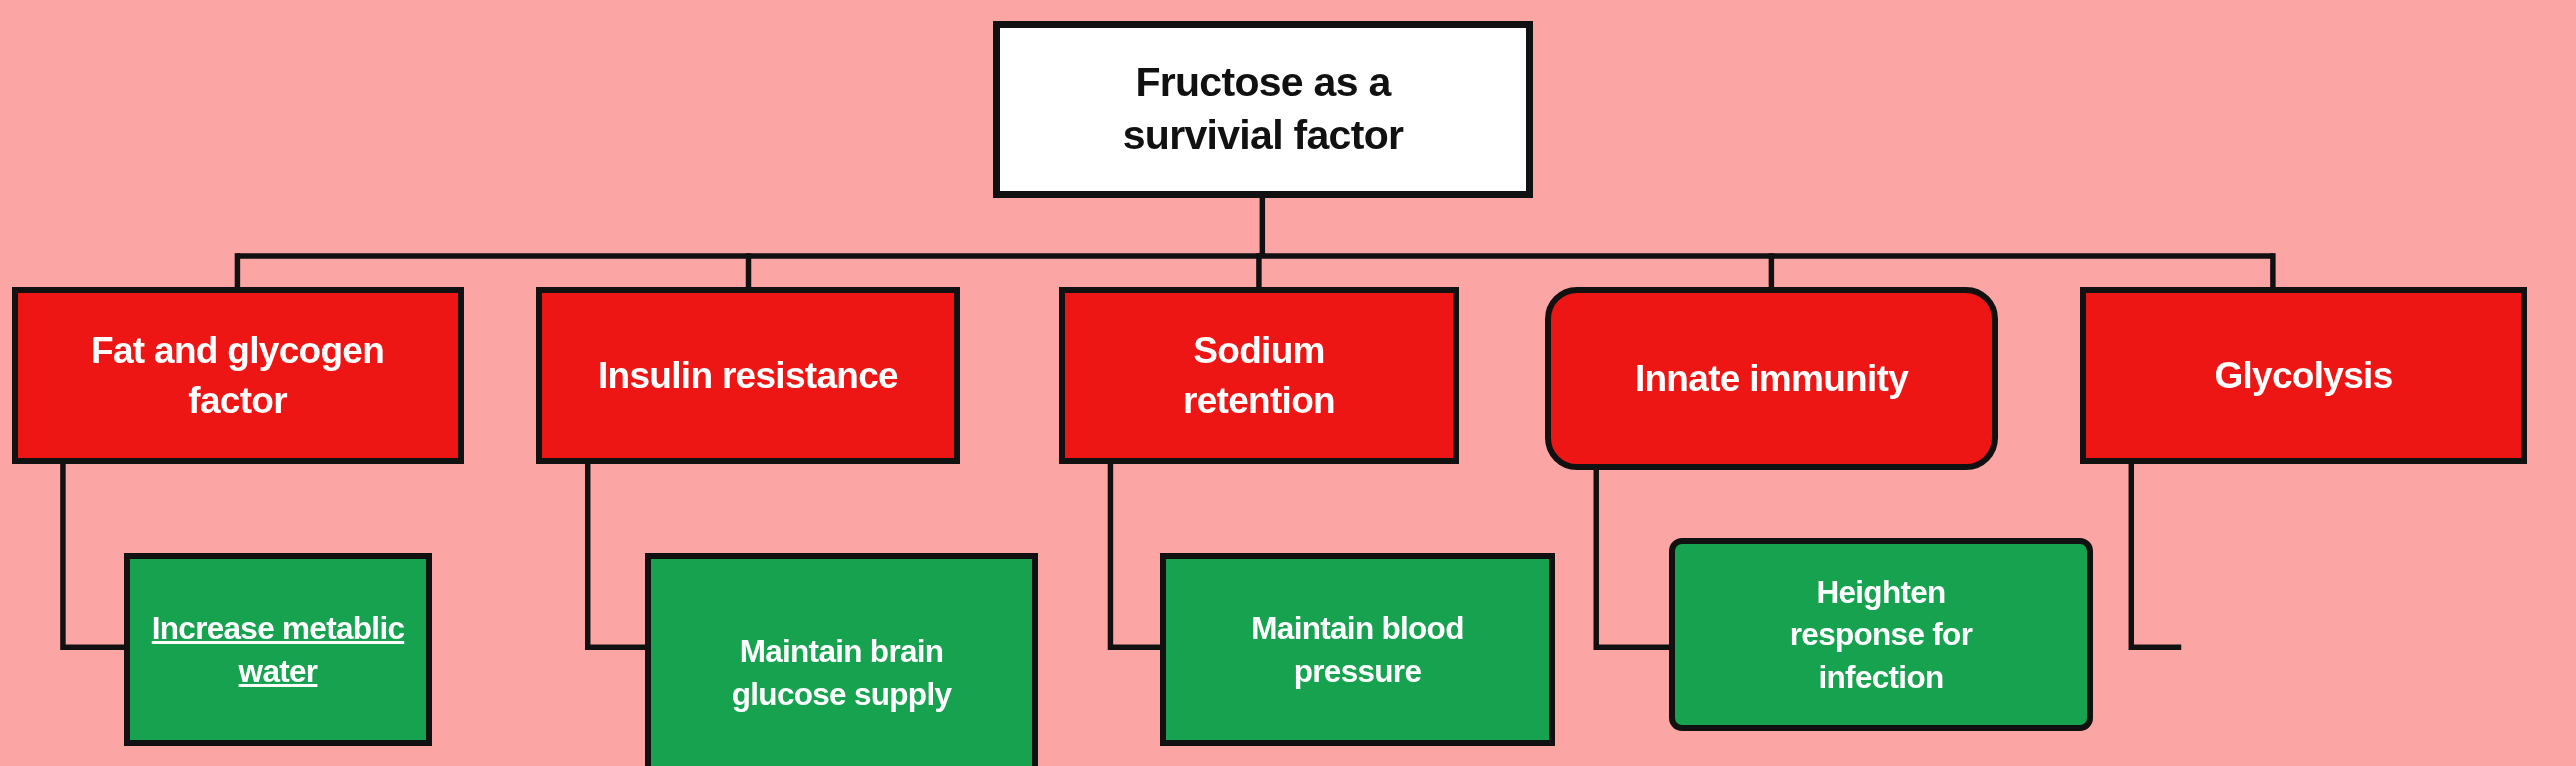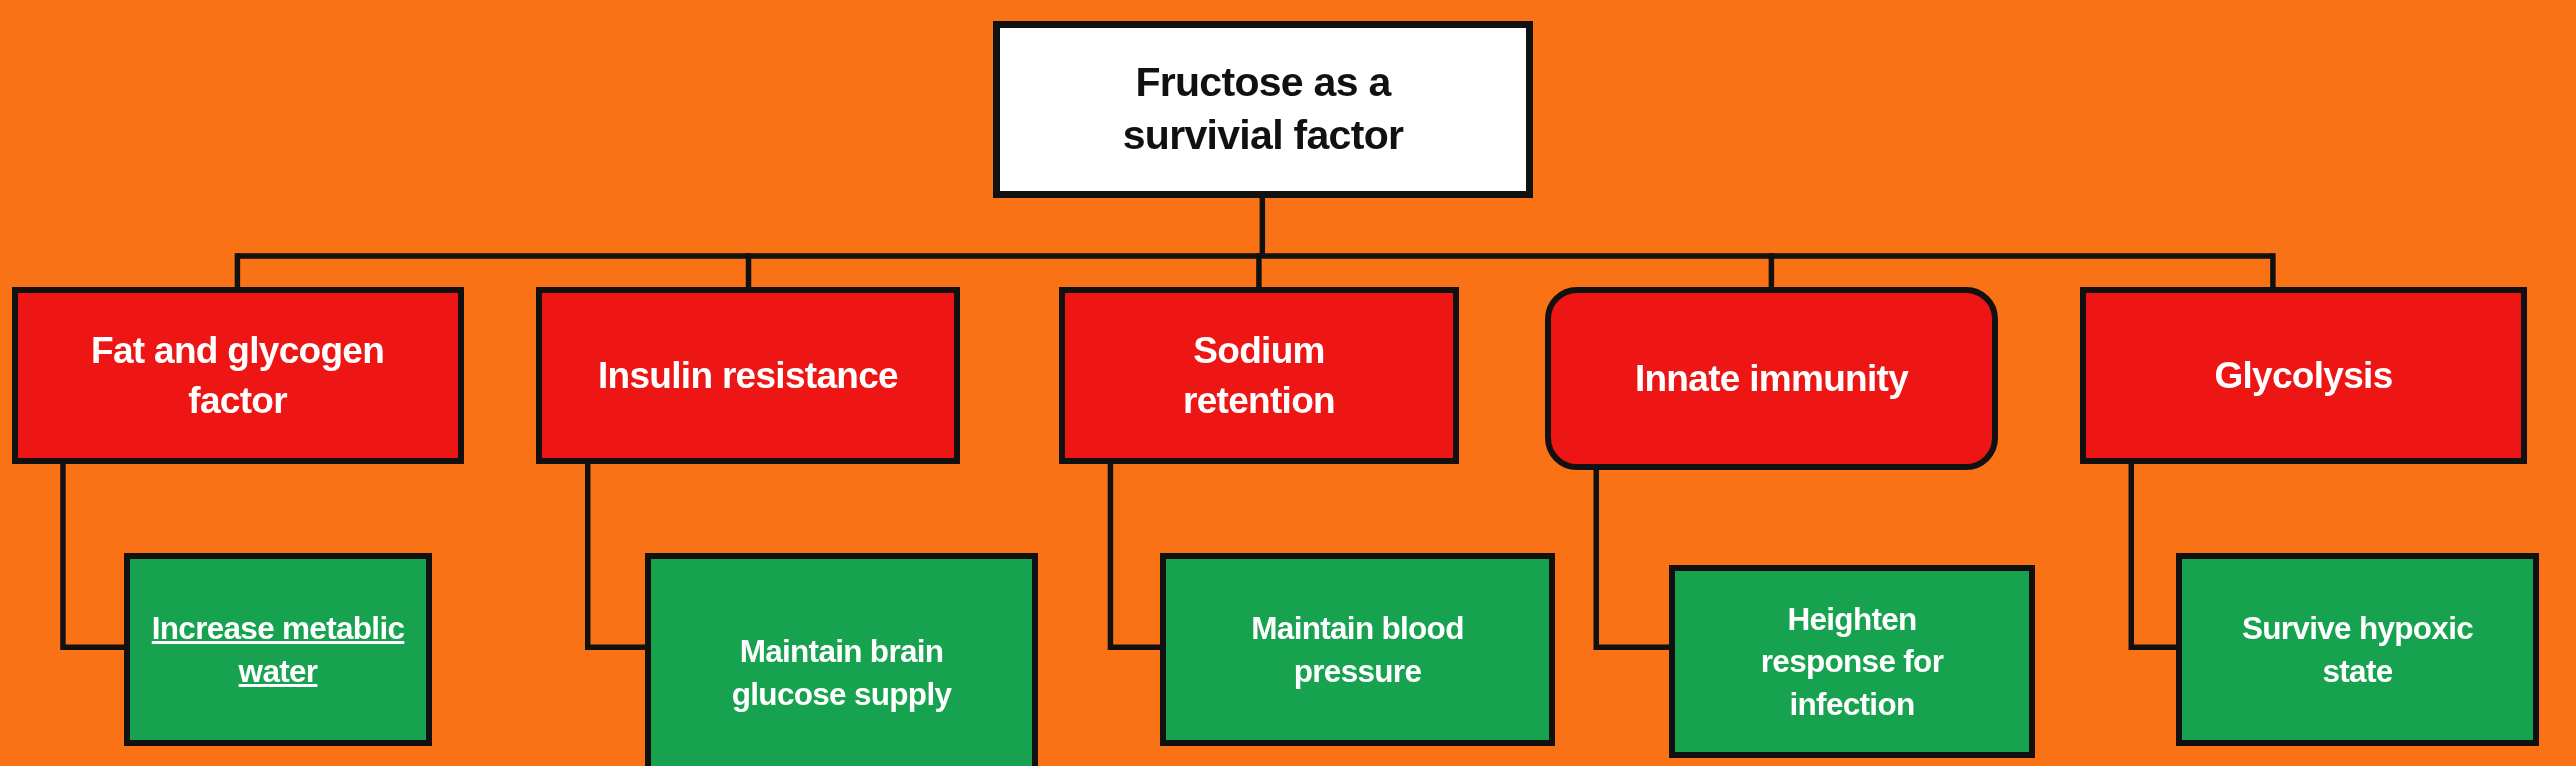--- a/index.html
+++ b/index.html
@@ -4,21 +4,21 @@
 <style>
   html, body {
     margin: 0;
     padding: 0;
     background: #ffffff;
   }
   .stage {
     position: relative;
     width: 2576px;
     height: 767px;
-    background: #f97316;
+    background: #fca5a5;
     font-family: "Liberation Sans", "DejaVu Sans", sans-serif;
     overflow: hidden;
   }
   .wires {
     position: absolute;
     inset: 0;
     width: 2576px;
     height: 767px;
     display: block;
   }
@@ -105,21 +105,18 @@
 
   <div class="node effect" style="left:124px; top:553px; width:308px; height:193px;">
     <span class="lbl" style="max-width:296px;text-decoration:underline;">Increase metablic water</span>
   </div>
   <div class="node effect" style="left:645px; top:553px; width:393px; height:240px;">
     <span class="lbl" style="max-width:260px;">Maintain brain glucose supply</span>
   </div>
   <div class="node effect" style="left:1160px; top:553px; width:395px; height:193px;align-items:center;">
     <span class="lbl" style="max-width:260px;">Maintain blood pressure</span>
   </div>
-  <div class="node effect" style="left:1669px; top:565px; width:366px; height:193px;">
+  <div class="node effect" style="left:1669px; top:538px; width:424px; height:193px;border-radius:13px;">
     <span class="lbl" style="max-width:226px;">Heighten response for infection</span>
-  </div>
-  <div class="node effect" style="left:2176px; top:553px; width:363px; height:193px;">
-    <span class="lbl" style="max-width:274px;">Survive hypoxic state</span>
   </div>
 
 </div>
 
 
 </body></html>

